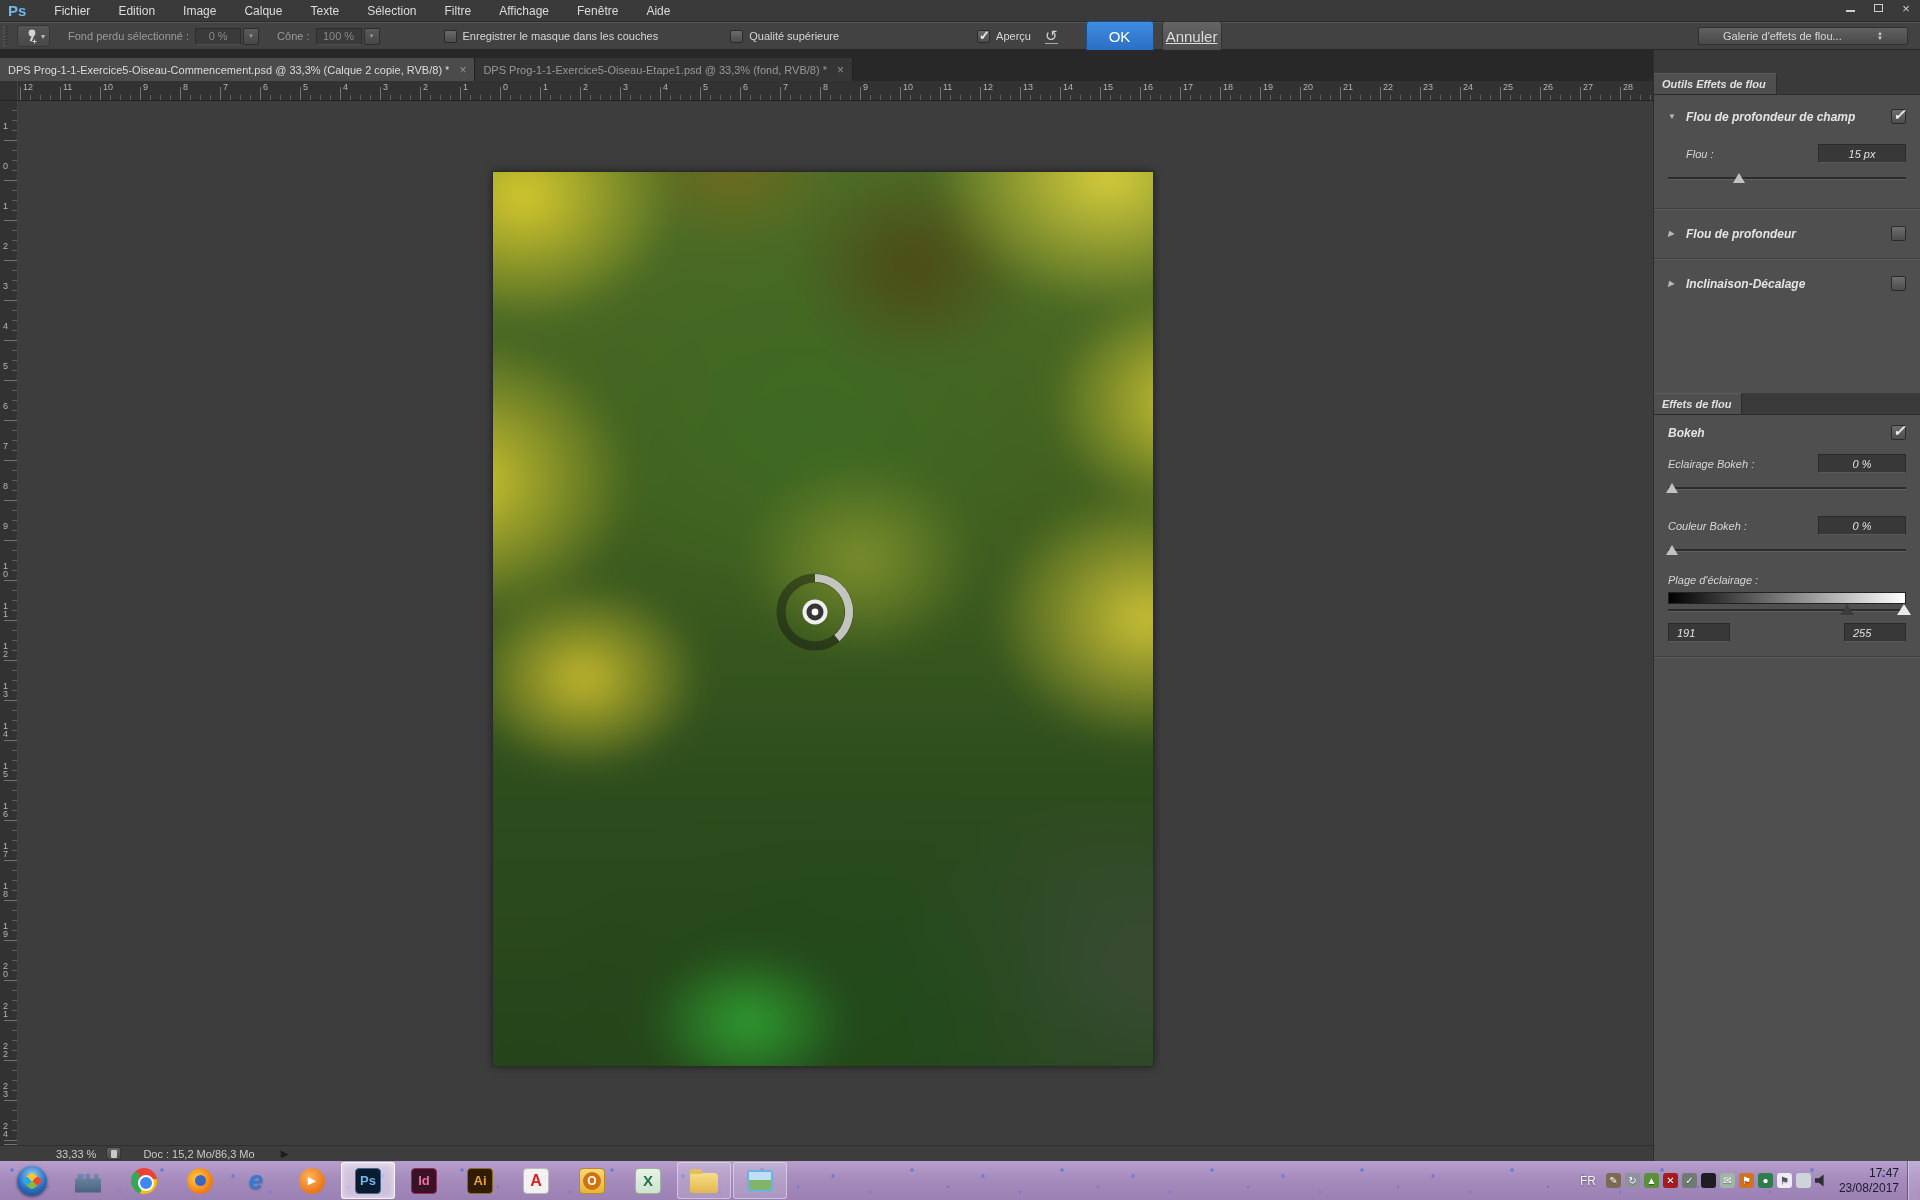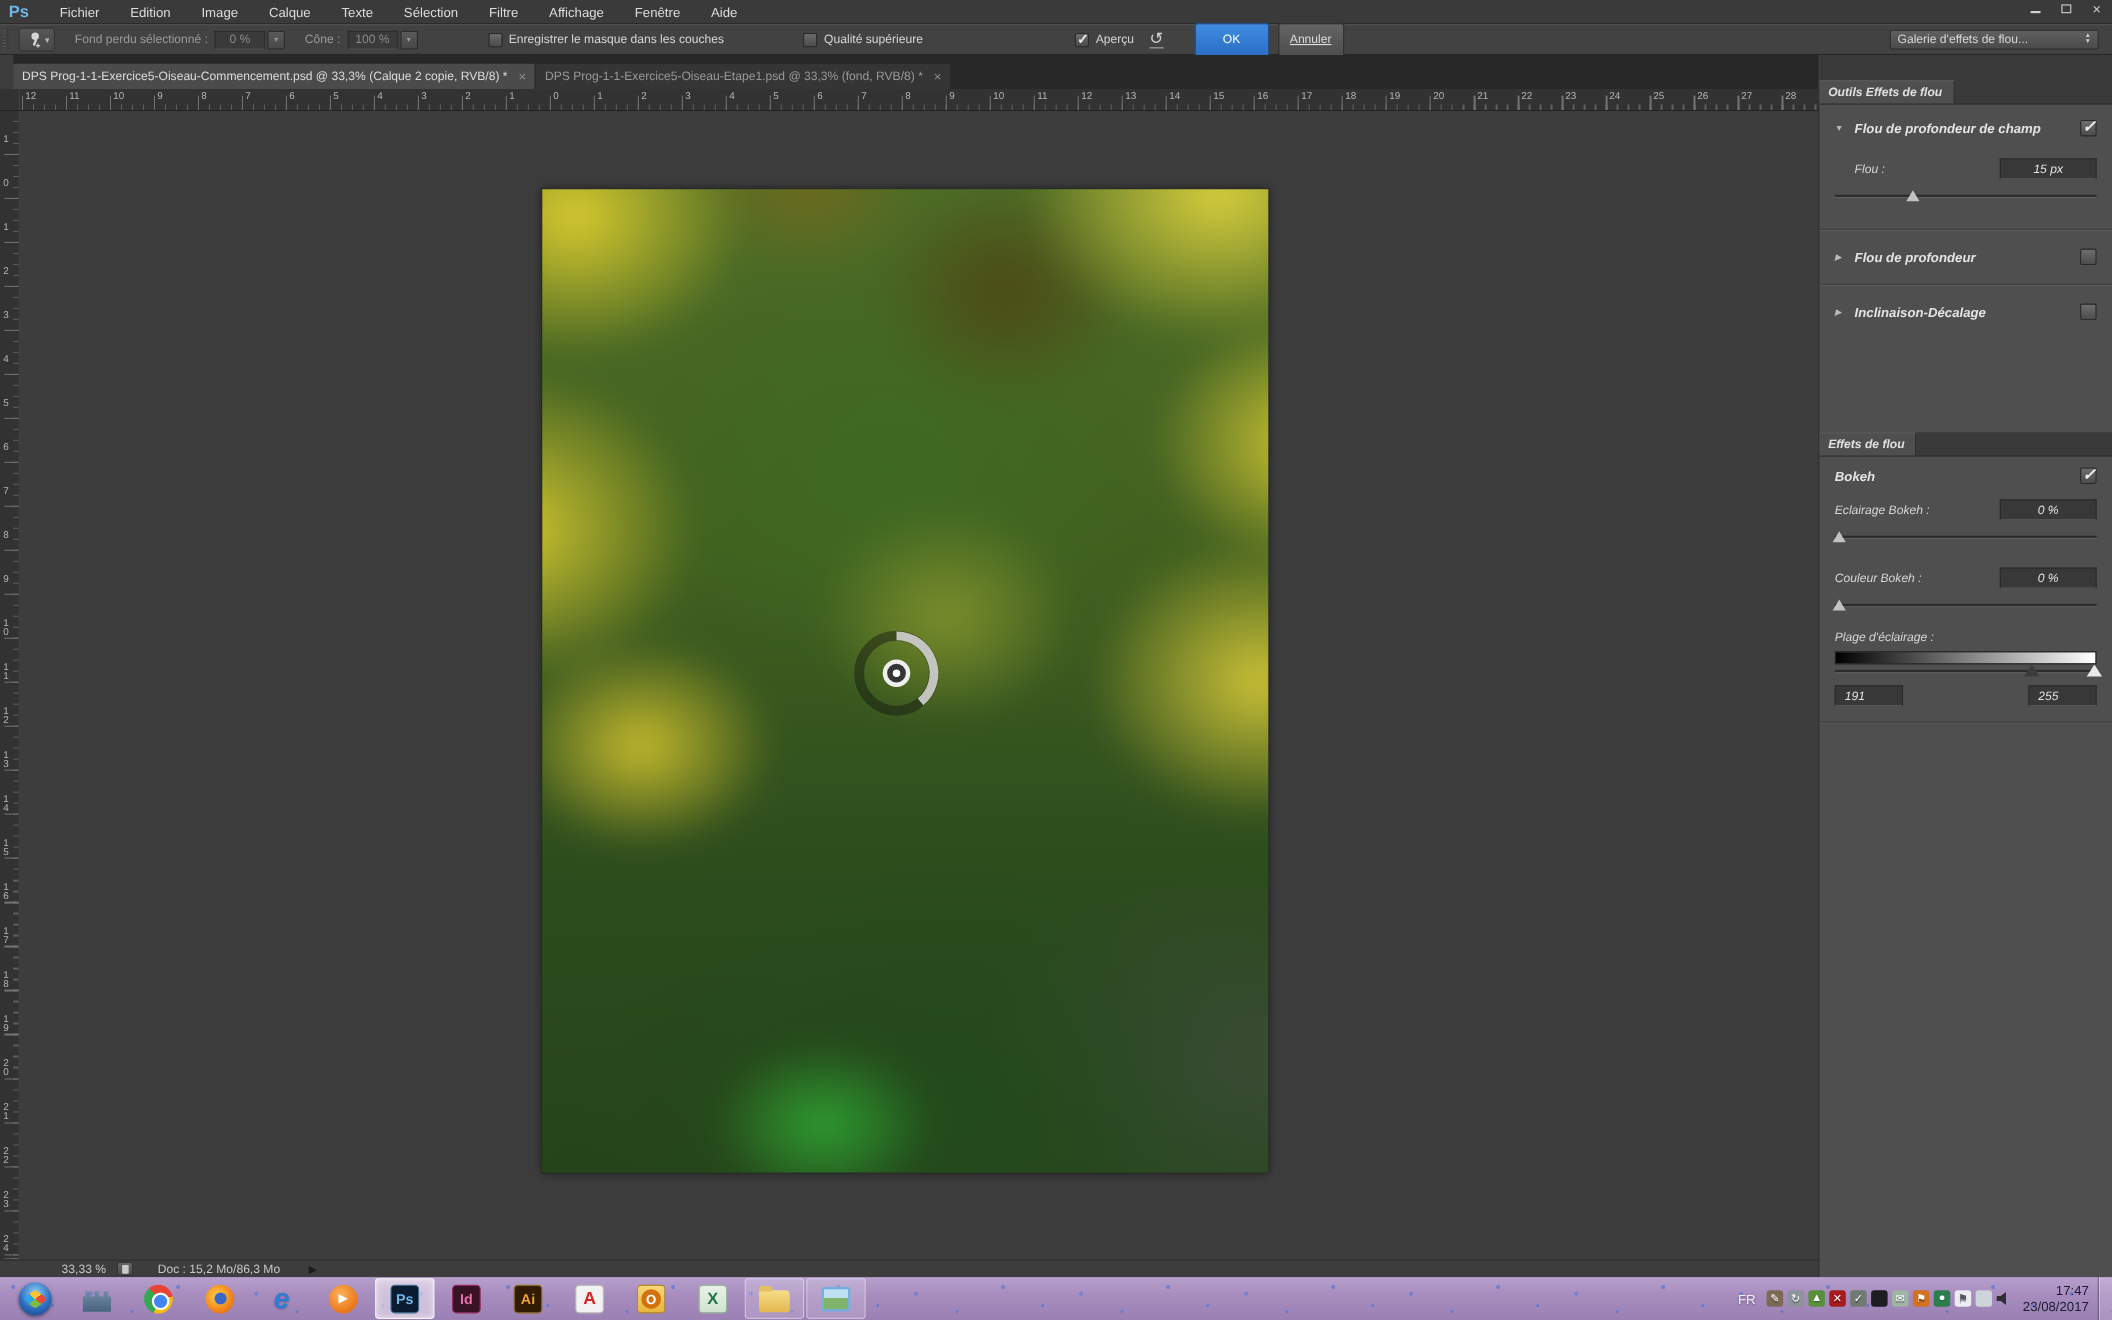--- a/index.html
+++ b/index.html
@@ -31,30 +31,30 @@
   .opt-label { color:#9a9a9a; margin:0 6px; }
   .opt-field { width:46px; height:17px; background:#3a3a3a; border:1px solid #2d2d2d; border-bottom-color:#4e4e4e;
     color:#8a8a8a; display:flex; align-items:center; justify-content:center; }
   .opt-drop { width:16px; height:17px; background:linear-gradient(#5a5a5a,#474747); border:1px solid #2d2d2d;
     margin-left:2px; color:#9a9a9a; font-size:7px; display:flex; align-items:center; justify-content:center; border-radius:2px; }
   .opt-check { display:flex; align-items:center; gap:6px; color:#d6d6d6; margin:0 14px; cursor:default;padding-left:44px; }
   .cb { width:13px; height:13px; border-radius:2px; background:linear-gradient(#6b6b6b,#4b4b4b);
     border:1px solid #2a2a2a; position:relative; flex:0 0 auto; }
   .cb.checked::after { content:"✓"; position:absolute; left:1px; top:-3px; color:#e8e8e8; font-size:13px; font-weight:bold; }
   .reset-icon { color:#d0d0d0; font-size:15px; margin:0 10px 0 0; border-bottom:1px solid #aaa; line-height:14px; }
-  .btn { height:31px; border-radius:3px; font-size:11px; display:flex; align-items:center; justify-content:center; }
+  .btn { height:31px; border-radius:3px; font-size:15px; display:flex; align-items:center; justify-content:center; }
   .btn-ok { width:68px; background:linear-gradient(#3f8ce0,#2a6ec4); border:1px solid #1d4d8c; color:#fff; margin:0 8px 0 18px; }
   .btn-cancel { width:60px; background:linear-gradient(#646464,#4d4d4d); border:1px solid #323232; color:#ddd;text-decoration:underline; }
   .spacer { flex:1; }
-  .gallery-select { width:190px; height:18px; margin-right:12px; background:linear-gradient(#606060,#4a4a4a);
-    border:1px solid #303030; border-radius:2px; color:#d8d8d8; display:flex; align-items:center; padding:0 6px; }
+  .gallery-select { width:210px; height:18px; margin-right:12px; background:linear-gradient(#606060,#4a4a4a);
+    border:1px solid #303030; border-radius:2px; color:#d8d8d8; display:flex; align-items:center; padding:0 24px; }
   .gallery-select .updown { margin-left:auto; display:flex; flex-direction:column; font-size:6px; color:#ccc; line-height:5px; }
 
   
-  .tabstrip { position:absolute; top:50px; left:12px; right:267px; height:31px; background:#282828; display:flex; align-items:flex-end; }
+  .tabstrip { position:absolute; top:50px; left:0; right:267px; height:31px; background:#282828; display:flex; align-items:flex-end; }
   .doc-tab { height:23px; display:flex; align-items:center; padding:0 8px; font-size:11px; background:#353535;
     color:#989898; border-right:1px solid #222; max-width:480px; white-space:nowrap; }
   .doc-tab.active { background:#4b4b4b; color:#dcdcdc; }
   .tab-close { margin-left:10px; color:#8f8f8f; font-size:12px; }
 
   
   .corner { position:absolute; top:81px; left:0; width:18px; height:20px; background:#323232; border-right:1px solid #444; border-bottom:1px solid #222; }
   .hruler { position:absolute; top:81px; left:18px; right:267px; height:20px; background:#323232; border-bottom:1px solid #222; overflow:hidden; }
   .hruler::before { content:""; position:absolute; left:0; right:0; bottom:0; height:5px;
     background-image:repeating-linear-gradient(90deg,#5f5f5f 0 1px,transparent 1px 10px); background-position:2px 0; }

